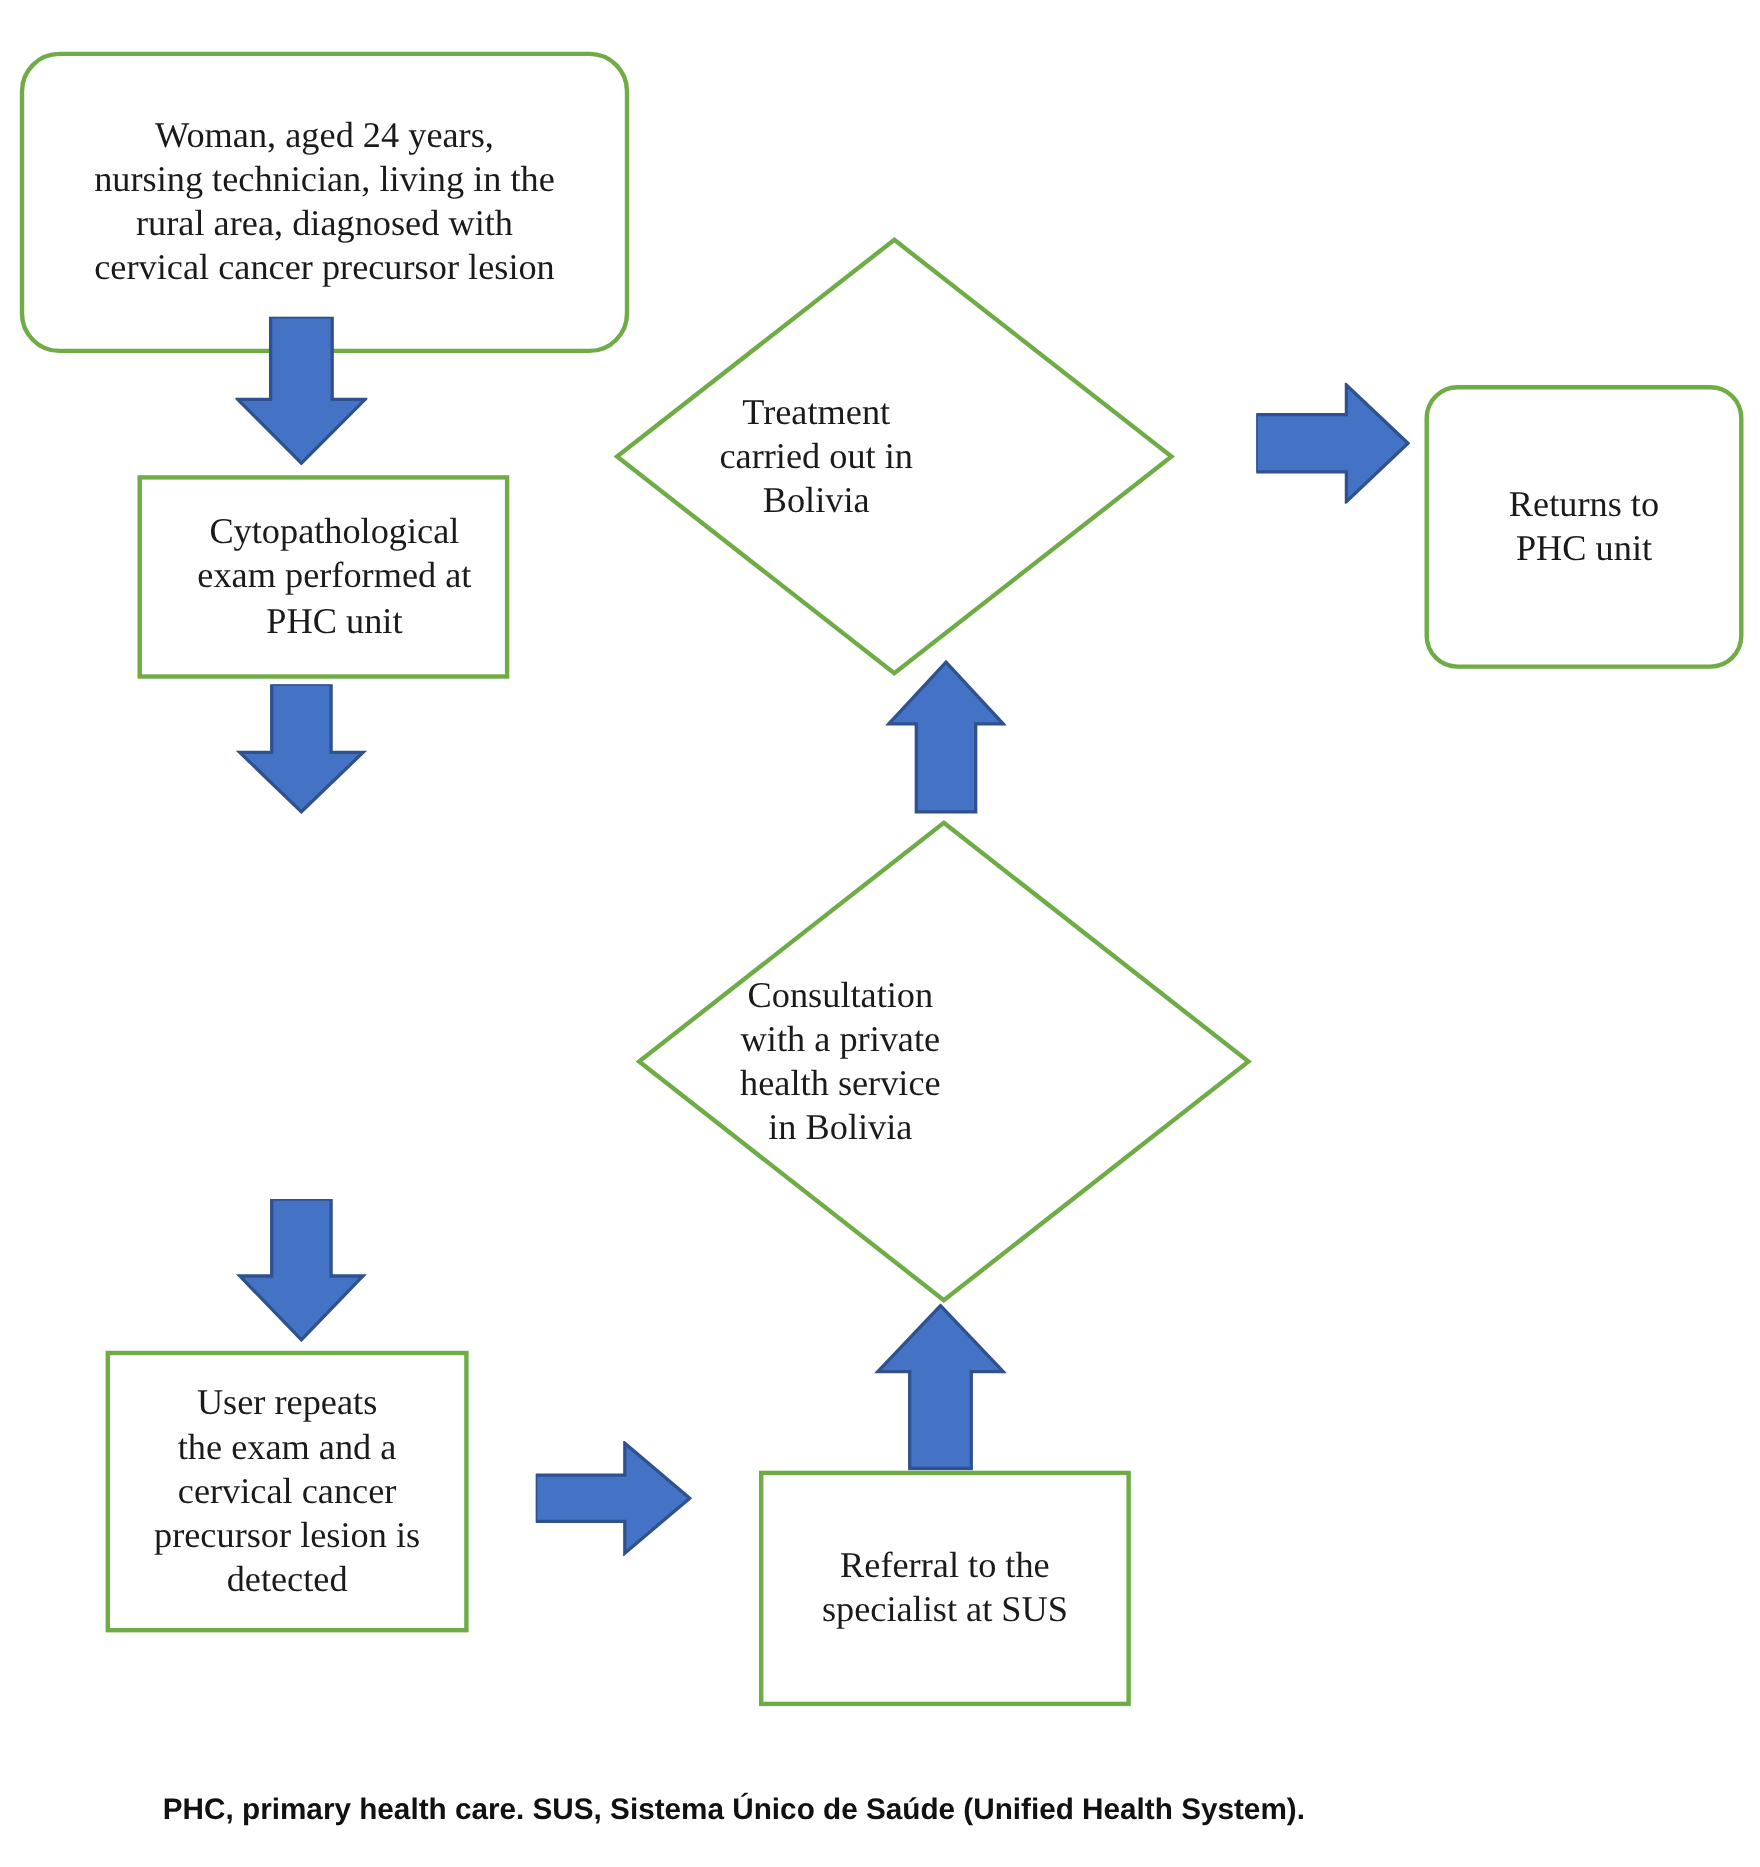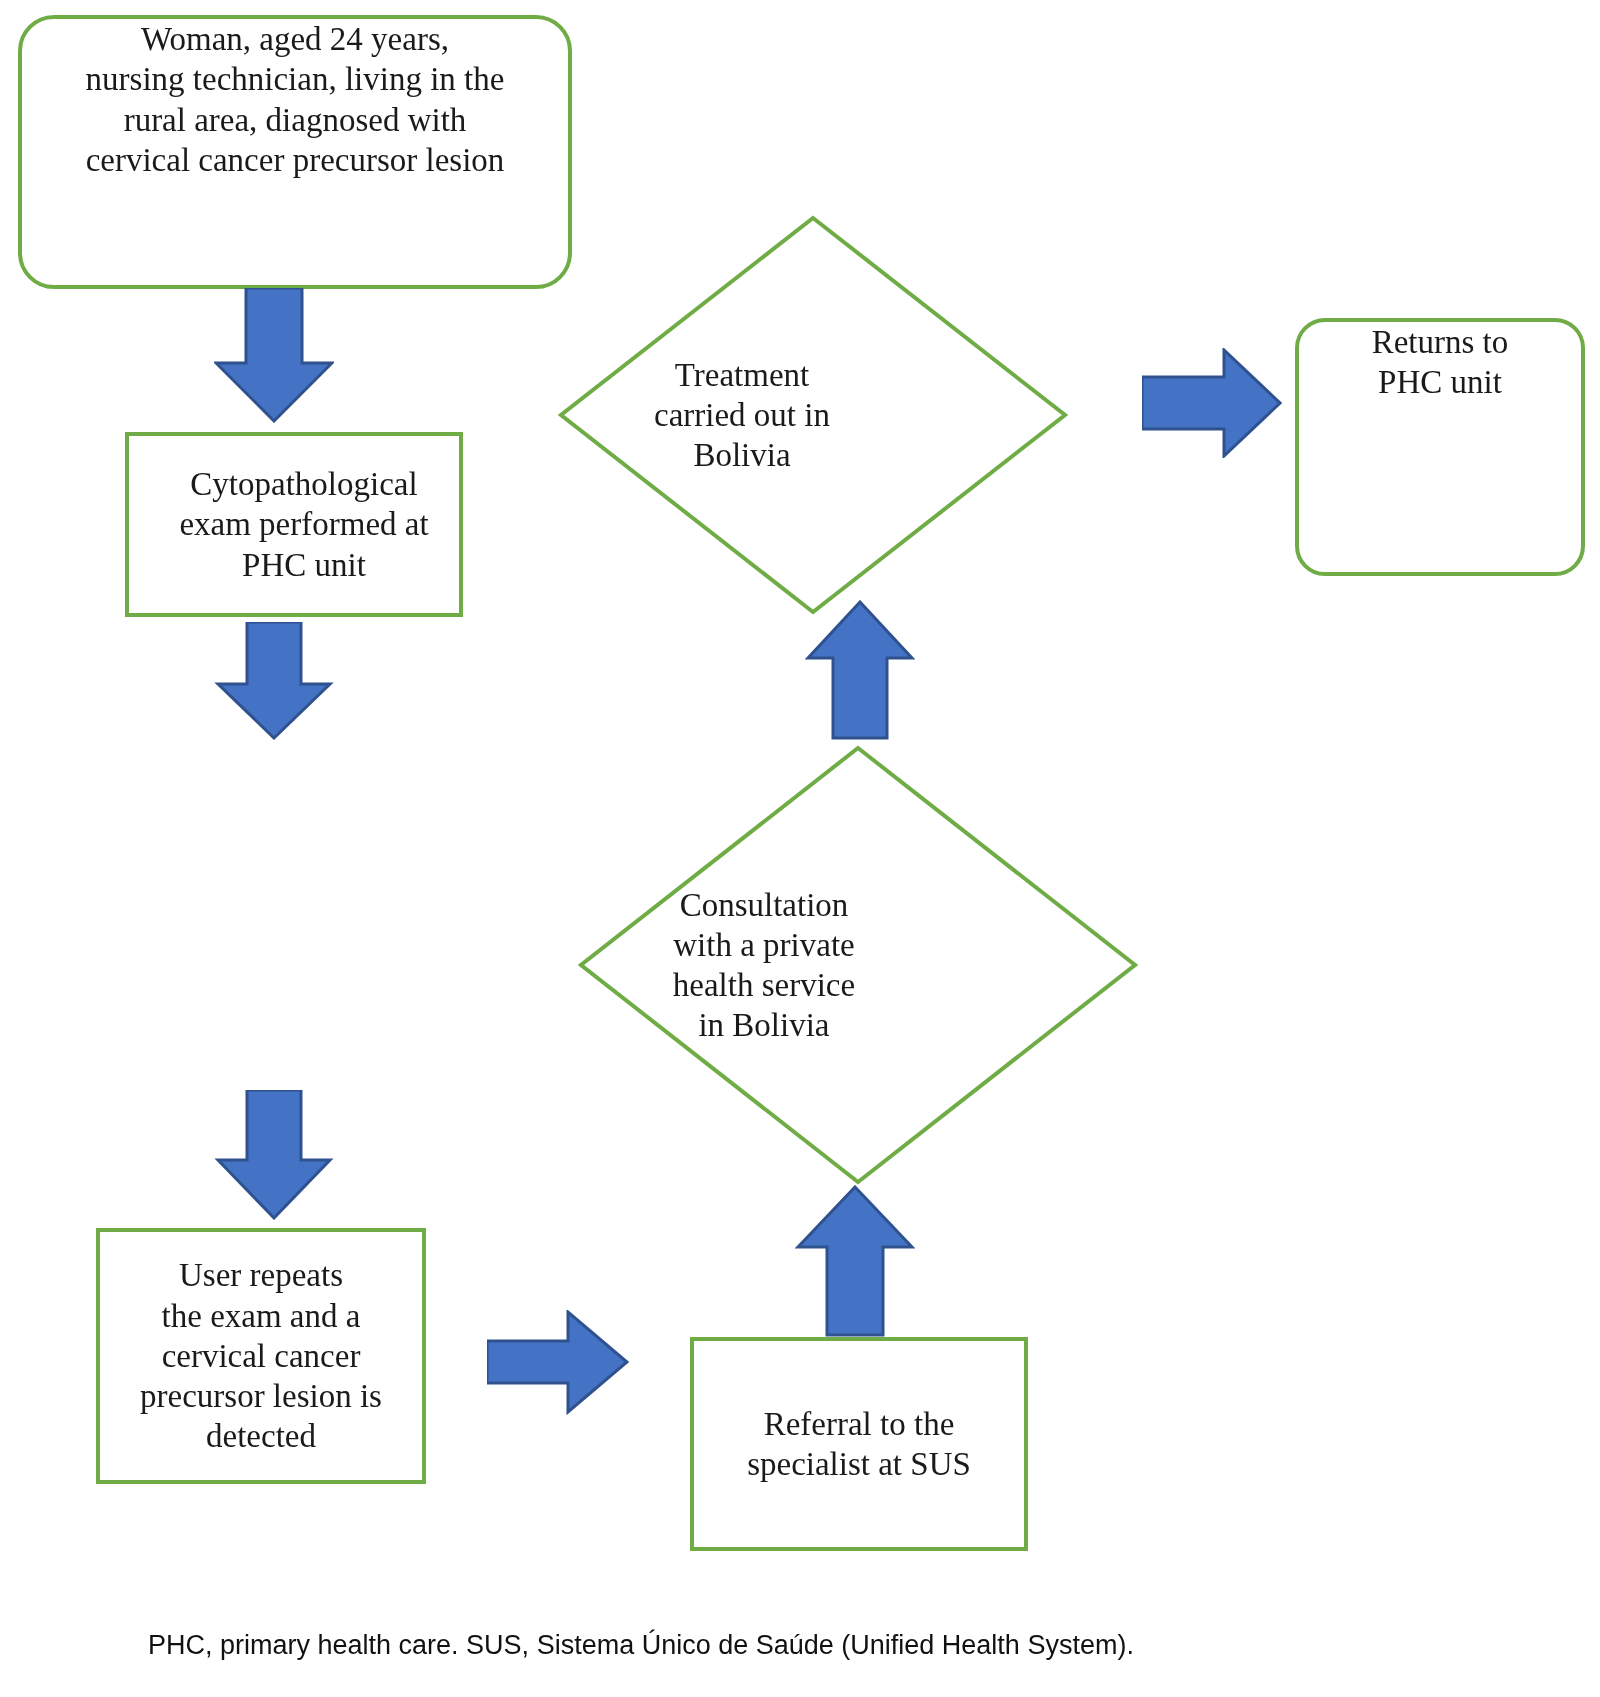--- a/index.html
+++ b/index.html
@@ -28,22 +28,23 @@
   }
 
   
   .box-round {
     position: absolute;
     box-sizing: border-box;
     border: 4px solid #6FAC46;
     border-radius: 36px;
     background: #ffffff;
     display: flex;
-    align-items: flex-start;
+    align-items: center;
     justify-content: center;
+    margin-top: 32px;
   }
   .box-round .node-text,
   .box-rect .node-text {
     position: static;
   }
 
   
   .box-rect {
     position: absolute;
     box-sizing: border-box;
@@ -81,20 +82,21 @@
     position: absolute;
   }
   .arrow svg { display: block; }
 
   
   .caption {
     position: absolute;
     color: #111111;
     font-family: "Liberation Sans", "DejaVu Sans", sans-serif;
     white-space: nowrap;
+    font-weight: bold;
   }
 </style>
 </head>
 <body>
 
 <div id="canvas">
 
   <div class="box-round" style="left:18px; top:15px; width:554px; height:274px;">
     <div class="node-text" style="font-size:33px; width:500px;">Woman, aged 24 years,
 nursing technician, living in the

